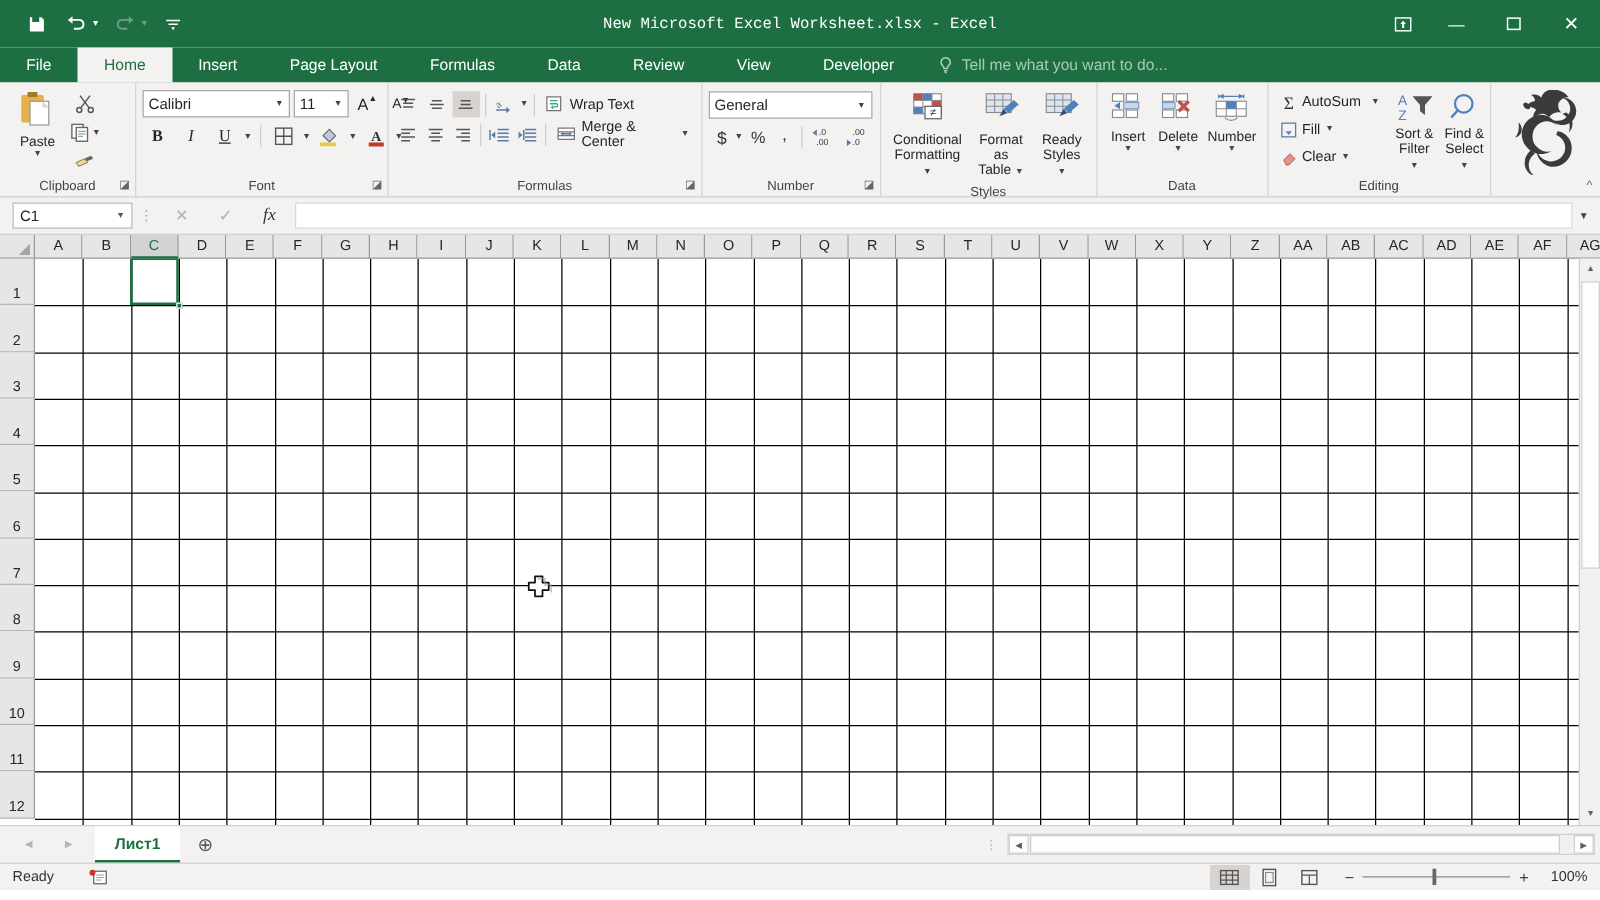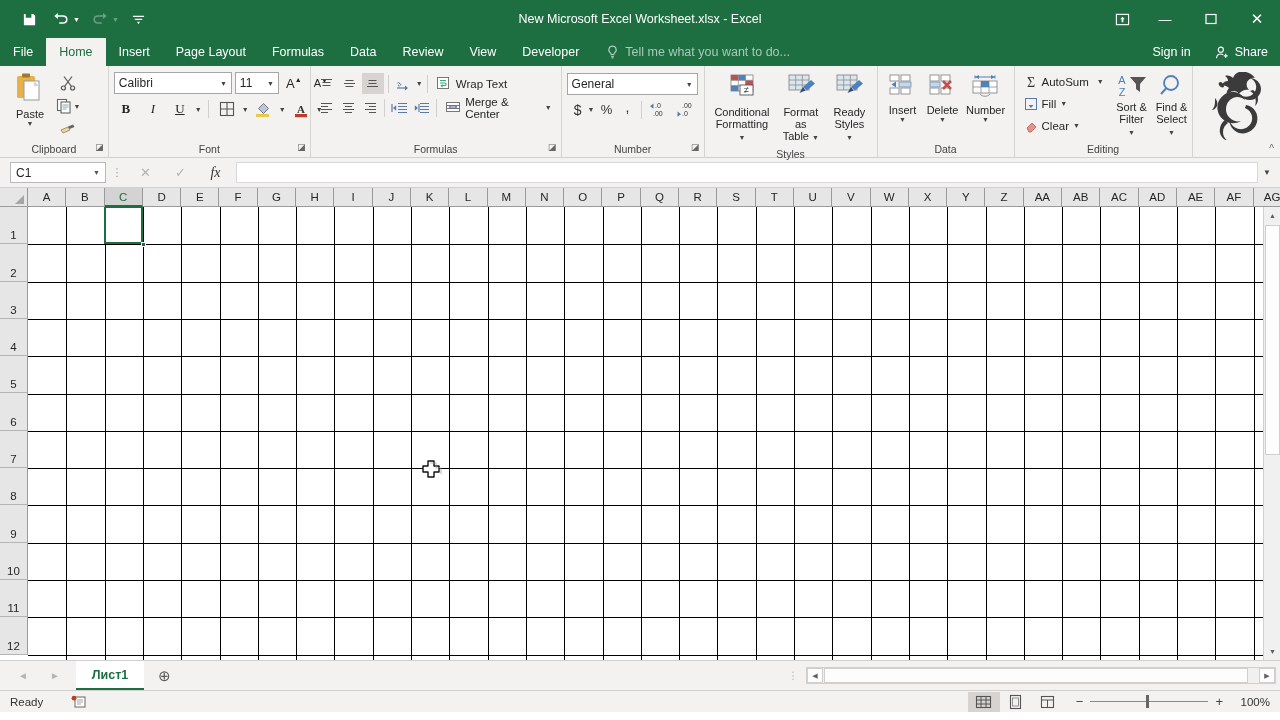--- a/index.html
+++ b/index.html
@@ -19,31 +19,31 @@
   .qat{ display:flex; align-items:center; padding-left:14px; gap:2px; }
   .qat-btn{
     width:30px;height:26px;display:flex;align-items:center;justify-content:center;
     color:#fff; font-size:15px; line-height:1;
   }
   .qat-btn.dis{ color:#6f9e84; }
   .qat-caret{ font-size:7px; color:#fff; margin-left:-5px; margin-right:3px; }
   .qat-caret.dis{ color:#6f9e84; }
   .title-text{
     position:absolute; left:0; right:0; text-align:center;
-    color:#fff; font-size:12.5px; pointer-events:none;
+    color:#fff; font-size:12.5px; pointer-events:none;font-family:Liberation Mono, monospace;
   }
   .wincontrols{ margin-left:auto; display:flex; align-items:center; height:38px; }
   .wc{ width:46px;height:30px;display:flex;align-items:center;justify-content:center;color:#fff;font-size:13px;}
   .wc.close{ font-size:15px; }
   .ribbonopt{ width:40px;height:30px;display:flex;align-items:center;justify-content:center;color:#fff;}
 
   
   .tabrow{ height:28px; background:#1d6f42; display:flex; align-items:stretch; position:relative;}
   .tab{
-    padding:0 13px; display:flex;align-items:center; color:#fff; font-size:12.5px;
+    padding:0 21px; display:flex;align-items:center; color:#fff; font-size:12.5px;
   }
   .tab.active{ background:#f3f2f1; color:#1d6f42; }
   .tellme{ display:flex;align-items:center;gap:6px;color:#a9c9b8;font-size:12.5px;padding-left:14px;}
   .bulb{ font-size:13px; }
   .signin{ margin-left:auto; display:flex;align-items:center; }
   .signin-item{ color:#fff;font-size:12.5px;padding:0 12px;display:flex;align-items:center;gap:5px;}
 
   
   .ribbon{
     height:92px; background:#f3f2f1; display:flex; position:relative;
@@ -245,33 +245,20 @@
   <div class="tab">View</div>
   <div class="tab">Developer</div>
   <div class="tellme">
     <span class="bulb">
       <svg width="13" height="14" viewBox="0 0 12 14">
           <path fill="none" stroke="#a9c9b8" stroke-width="1.2" d="M6 1.2a3.6 3.6 0 00-2.2 6.5c.5.4.8 1 .8 1.6v.4h2.8v-.4c0-.6.3-1.2.8-1.6A3.6 3.6 0 006 1.2z"></path>
           <path stroke="#a9c9b8" stroke-width="1.2" d="M4.7 11.6h2.6M5.1 13h1.8"></path>
         </svg>
     </span>
     <span>Tell me what you want to do...</span>
-  </div>
-  <div class="signin">
-    <div class="signin-item">Sign in</div>
-    <div class="signin-item">
-      <span>
-        <svg width="15" height="15" viewBox="0 0 16 16">
-            <circle cx="6.2" cy="5" r="2.7" fill="none" stroke="#fff" stroke-width="1.2"></circle>
-            <path fill="none" stroke="#fff" stroke-width="1.2" d="M1.7 14c0-2.6 2-4.4 4.5-4.4 1 0 1.9.3 2.6.8"></path>
-            <path stroke="#fff" stroke-width="1.3" d="M11.4 9.4v4.2M9.3 11.5h4.2"></path>
-          </svg>
-      </span>
-      <span>Share</span>
-    </div>
   </div>
 </div>
 
 <div class="ribbon">
 
   <div class="group" style="width:112px">
     <div class="group-body clip-col">
       <div class="bigbtn" style="width:50px">
         <span>
           <svg width="34" height="34" viewBox="0 0 34 34">

